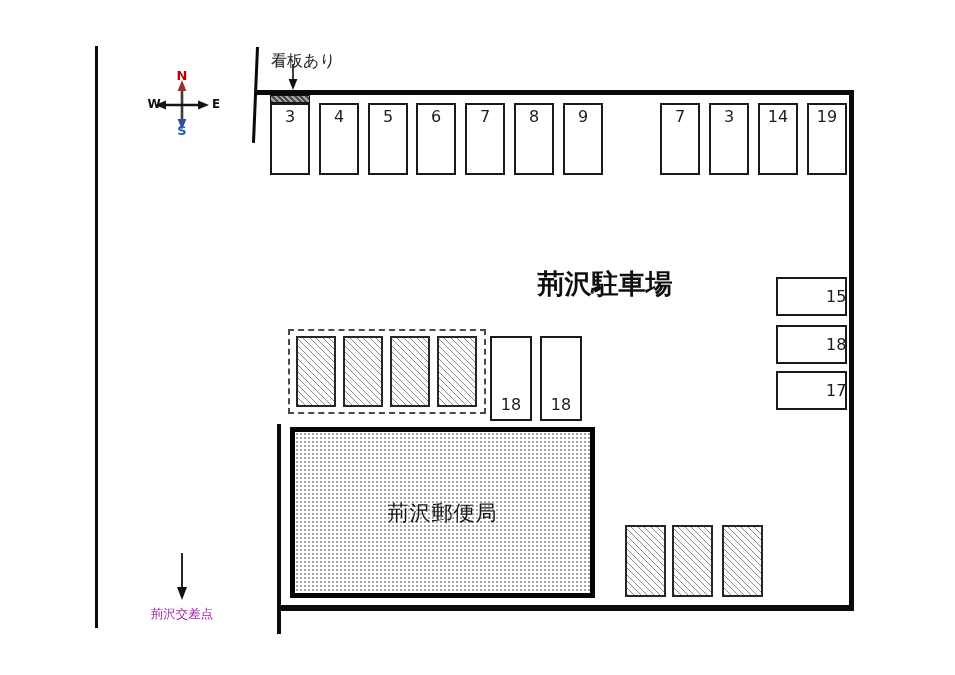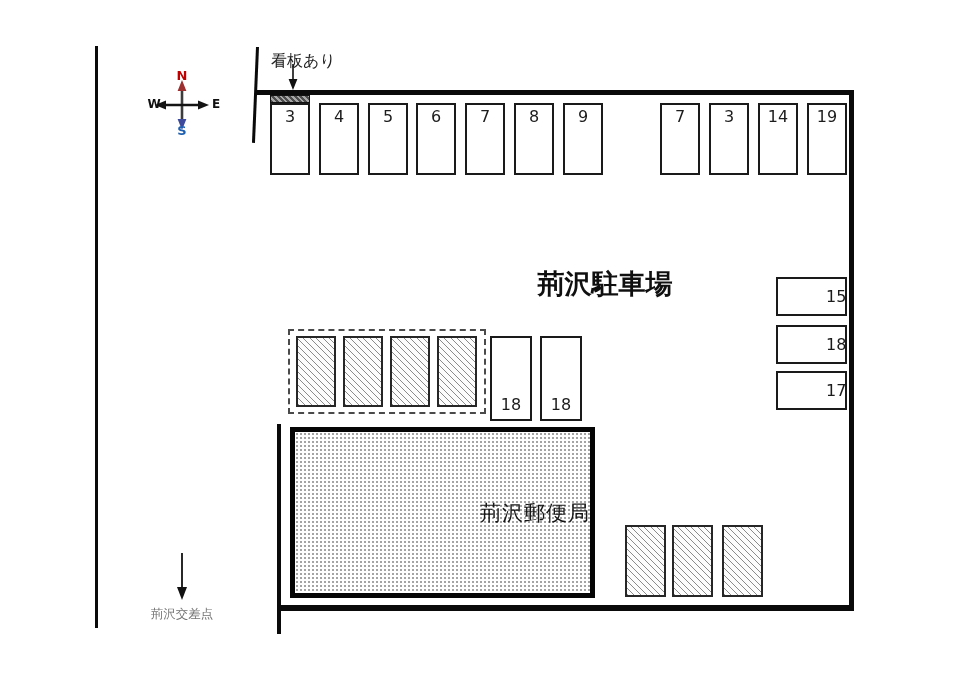--- a/index.html
+++ b/index.html
@@ -18,21 +18,21 @@
   .b-left{left:277px;top:424px;width:4px;height:210px;background:#0a0a0a;}
   
   .compass-letter{font-weight:bold;font-size:12px;text-align:center;width:16px;line-height:14px;}
   .c-n{left:174px;top:69px;color:#c00000;font-size:13px;}
   .c-s{left:174px;top:124px;color:#2060b0;font-size:13px;}
   .c-w{left:146px;top:97px;color:#111;}
   .c-e{left:208px;top:97px;color:#111;}
   
   .sign-label{left:271px;top:51px;font-size:16px;color:#222;white-space:nowrap;}
   .title{left:455px;top:266px;width:300px;text-align:center;font-size:27px;font-weight:bold;color:#0f0f0f;}
-  .int-label{left:137px;top:606px;width:90px;text-align:center;font-size:12.5px;color:#737373;white-space:nowrap;}
+  .int-label{left:137px;top:606px;width:90px;text-align:center;font-size:12.5px;color:#a21caf;white-space:nowrap;}
   
   .stall{position:absolute;box-sizing:border-box;background:#fff;border:2px solid #1a1a1a;
     font-size:16px;color:#1c1c1c;}
   .stall-top{top:103px;width:40px;height:72px;text-align:center;padding-top:2px;}
   .stall-right{left:776px;width:71px;height:39px;text-align:right;padding-right:8px;line-height:36px;padding-left:48px;}
   .stall-midnum{top:336px;width:42px;height:85px;display:flex;align-items:flex-end;
     justify-content:center;padding-bottom:5px;}
   
   .hatch{position:absolute;box-sizing:border-box;border:2px solid #262626;background-color:#fcfcfc;
     background-image:repeating-linear-gradient(45deg,rgba(45,45,45,0.55) 0 1px,transparent 1px 4.6px);}
@@ -41,21 +41,21 @@
   .dashed-zone{left:288px;top:329px;width:198px;height:85px;border:2px dashed #4a4a4a;
     box-sizing:border-box;background:#fff;}
   
   .sign-strip{left:270px;top:95px;width:40px;height:8px;box-sizing:border-box;border:1px solid #111;
     background:repeating-linear-gradient(45deg,#4c4c4c 0 2px,#a6a6a6 2px 4px);}
   
   .building{left:290px;top:427px;width:305px;height:171px;box-sizing:border-box;border:5px solid #050505;
     background-color:#ffffff;
     background-image:radial-gradient(circle,#a4a4a4 0.8px,transparent 1px);
     background-size:4px 4px;
-    display:flex;align-items:center;justify-content:flex-end;}
+    display:flex;align-items:center;justify-content:center;}
   .building-label{font-size:21px;color:#161616;letter-spacing:1px;}
 </style>
 </head>
 <body>
 
 <div class="canvas">
 
   <div class="abs road-left"></div>
   <div class="abs road-slant"></div>
 

